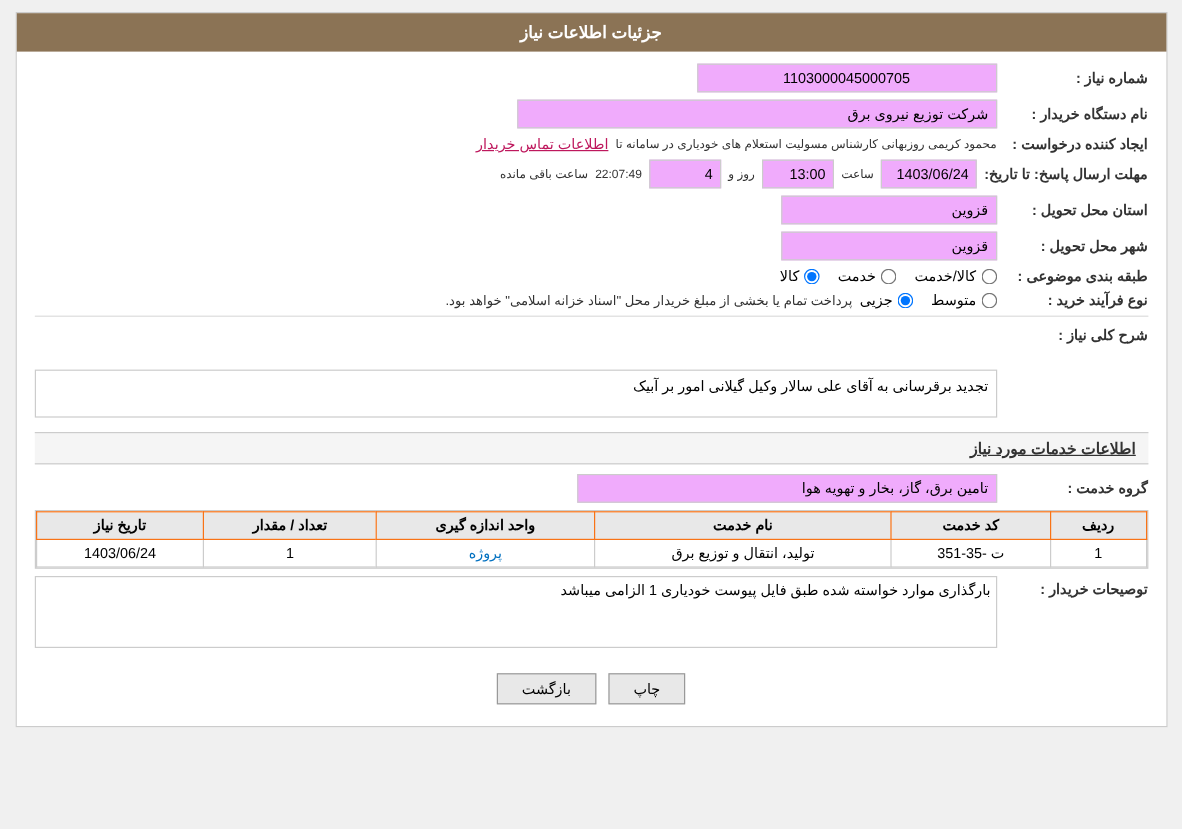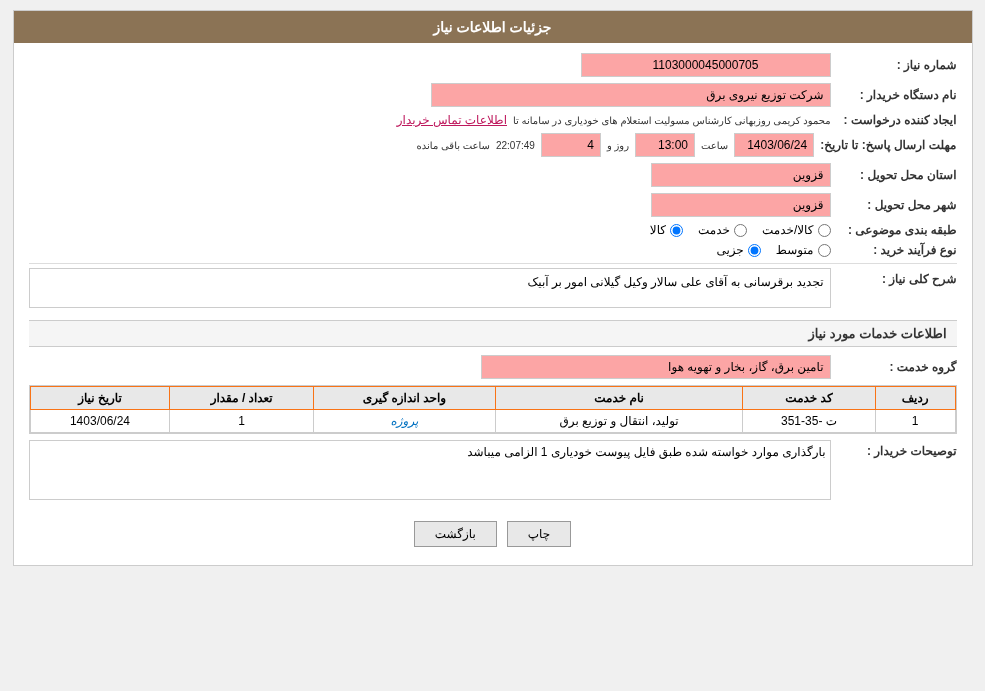--- a/index.html
+++ b/index.html
@@ -35,21 +35,21 @@
     }
     .label {
       color: #333;
       white-space: nowrap;
       font-weight: bold;
       min-width: 120px;
       text-align: right;
     }
     .input-field {
       border: 1px solid #ccc;
-      background: #fca5a5;
+      background: #f0abfc;
       padding: 3px 6px;
       height: 24px;
       font-size: 12px;
       font-family: Tahoma, Arial, sans-serif;
       direction: rtl;
     }
     .input-wide { width: 250px; }
     .input-medium { width: 180px; }
     .input-small { width: 80px; }
     .input-xs { width: 60px; }
@@ -65,20 +65,21 @@
     }
     .section-header {
       background: #f5f5f5;
       border-top: 1px solid #ccc;
       border-bottom: 1px solid #ccc;
       padding: 5px 10px;
       font-weight: bold;
       font-size: 13px;
       color: #333;
       margin: 8px 0;
+      text-decoration: underline;
     }
     .radio-group {
       display: flex;
       align-items: center;
       gap: 15px;
     }
     .radio-item {
       display: flex;
       align-items: center;
       gap: 4px;
@@ -130,20 +131,21 @@
       background: #e8e8e8;
     }
     .description-box {
       border: 1px solid #ccc;
       padding: 6px;
       min-height: 40px;
       background: #fff;
       text-align: right;
       direction: rtl;
       margin-bottom: 4px;
+      margin-top: 40px;
     }
     .divider {
       border: none;
       border-top: 1px solid #ddd;
       margin: 4px 0;
     }
   </style>
 </head>
 <body>
 
@@ -213,20 +215,21 @@
       <div class="radio-group">
         <div class="radio-item">
           <input type="radio" name="purchase_type" style="">
           <span>متوسط</span>
         </div>
         <div class="radio-item">
           <input type="radio" name="purchase_type" checked="" style="">
           <span>جزیی</span>
         </div>
       </div>
+      <span class="value-text" style="color:#333; font-size:11px;">پرداخت تمام یا بخشی از مبلغ خریدار محل "اسناد خزانه اسلامی" خواهد بود.</span>
     </div>
 
     <hr class="divider">
 
     <div class="row" style="align-items:flex-start;">
       <span class="label" style="padding-top:4px;">شرح کلی نیاز :</span>
       <div class="description-box" style="flex:1;">
         <span>تجدید برقرسانی به آقای علی سالار وکیل گیلانی امور بر آبیک</span>
       </div>
     </div>
@@ -248,21 +251,21 @@
             <th>واحد اندازه گیری</th>
             <th>تعداد / مقدار</th>
             <th>تاریخ نیاز</th>
           </tr>
         </thead>
         <tbody>
           <tr>
             <td>1</td>
             <td>ت -35-351</td>
             <td>تولید، انتقال و توزیع برق</td>
-            <td style="color:#0070c0;font-style:italic;">پروژه</td>
+            <td style="color:#0070c0;">پروژه</td>
             <td>1</td>
             <td>1403/06/24</td>
           </tr>
         </tbody>
       </table>
     </div>
 
     <div class="row" style="align-items:flex-start;">
       <span class="label" style="padding-top:4px;">توصیحات خریدار :</span>
       <div style="flex:1;">

